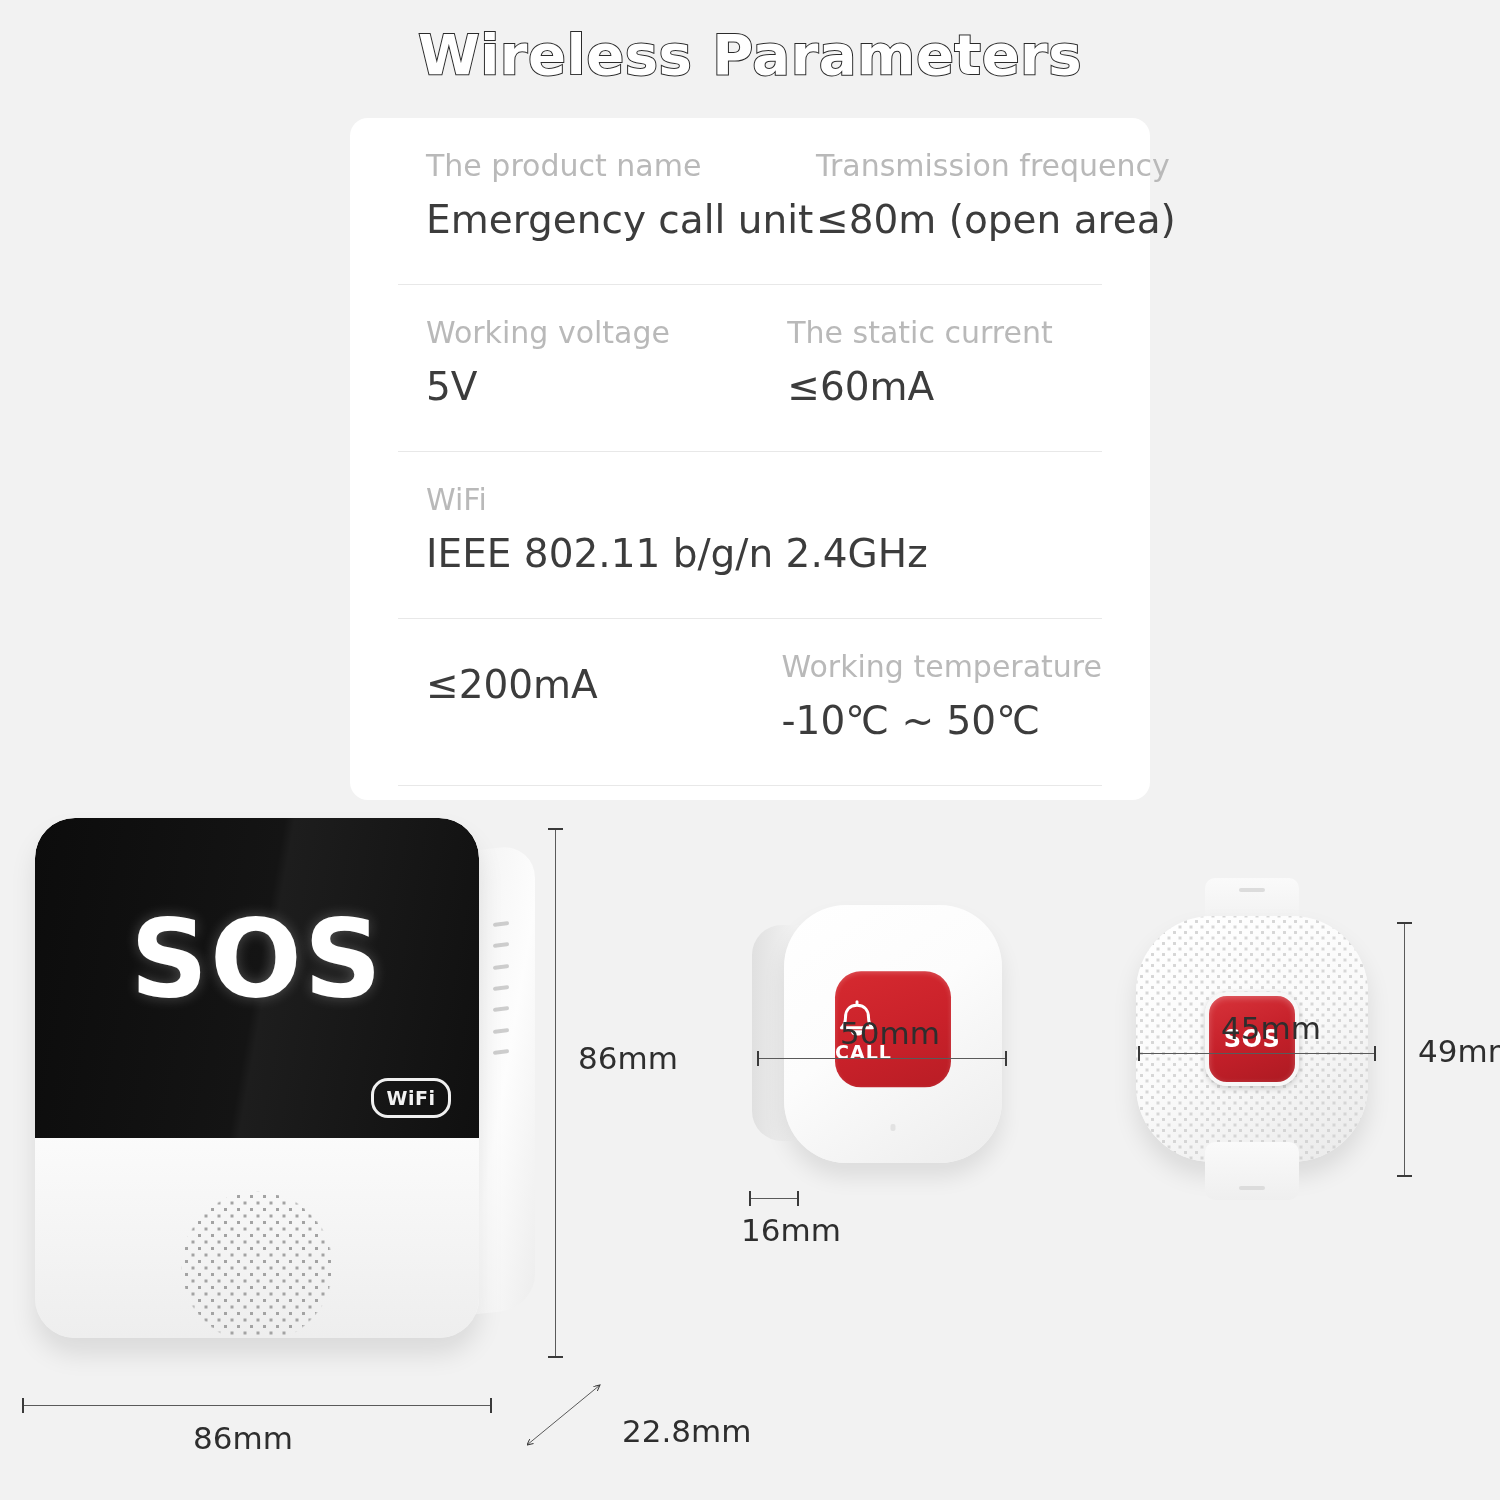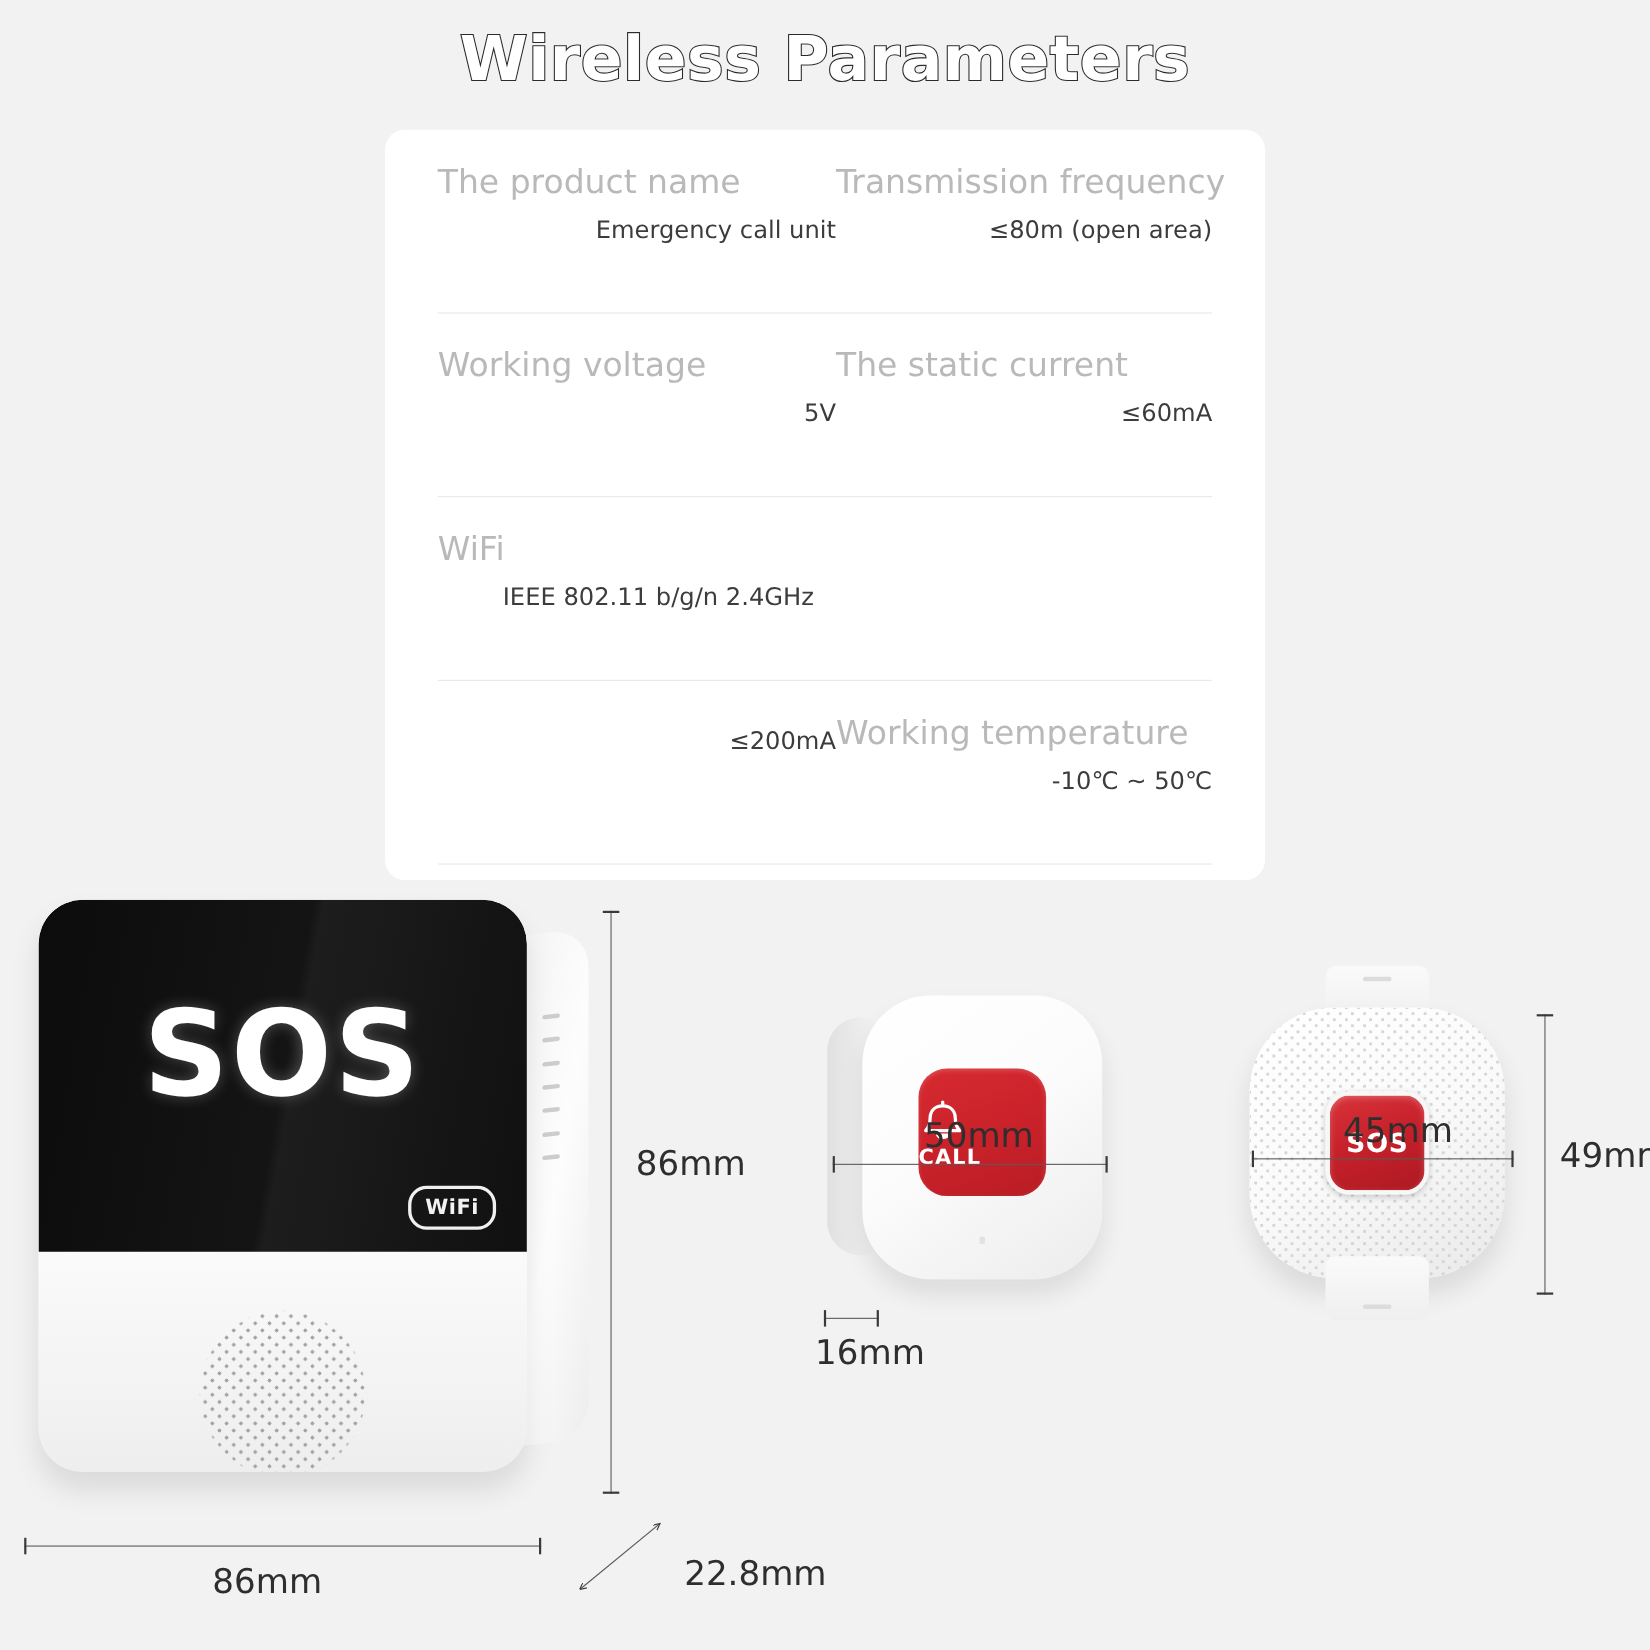--- a/index.html
+++ b/index.html
@@ -54,40 +54,40 @@
     position: absolute;
     left: 0;
     right: 0;
     bottom: 0;
     height: 1px;
     background: #e8e8e8;
   }
   .spec-cell {
     box-sizing: border-box;
     padding-top: 30px;
+    margin-left: 28px;
   }
   .spec-cell.col-a { width: 362px; }
   .spec-cell.col-b { width: 342px; }
   .spec-label {
     font-size: 30px;
     color: #b9b9b9;
     font-weight: 400;
     line-height: 1.2;
     white-space: nowrap;
     font-family: "DejaVu Sans", sans-serif;
   }
   .spec-value {
     margin-top: 13px;
-    font-size: 22px;
+    font-size: 39px;
     color: #3c3c3c;
     font-weight: 400;
     line-height: 1.2;
     white-space: nowrap;
     font-family: "DejaVu Sans", sans-serif;
-    text-align: right;
   }
 
   
   .stage {
     position: absolute;
     left: 0;
     top: 800px;
     width: 1500px;
     height: 700px;
   }

